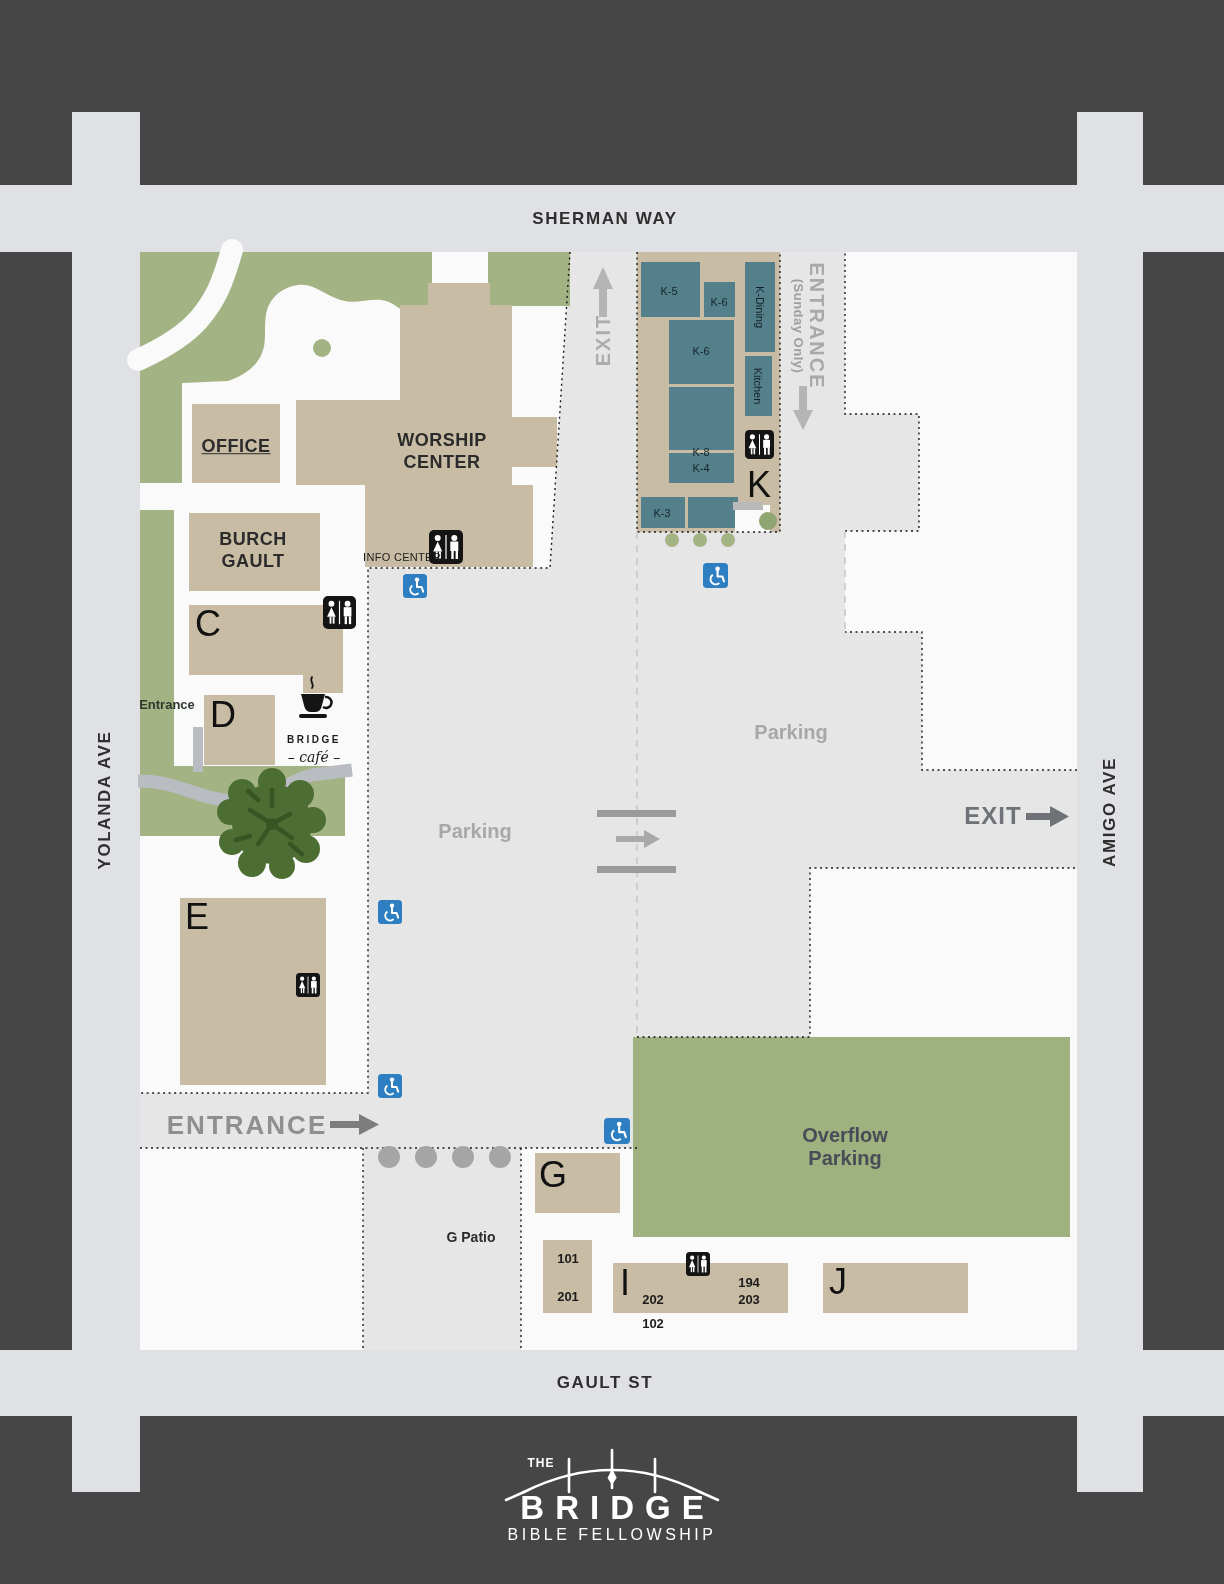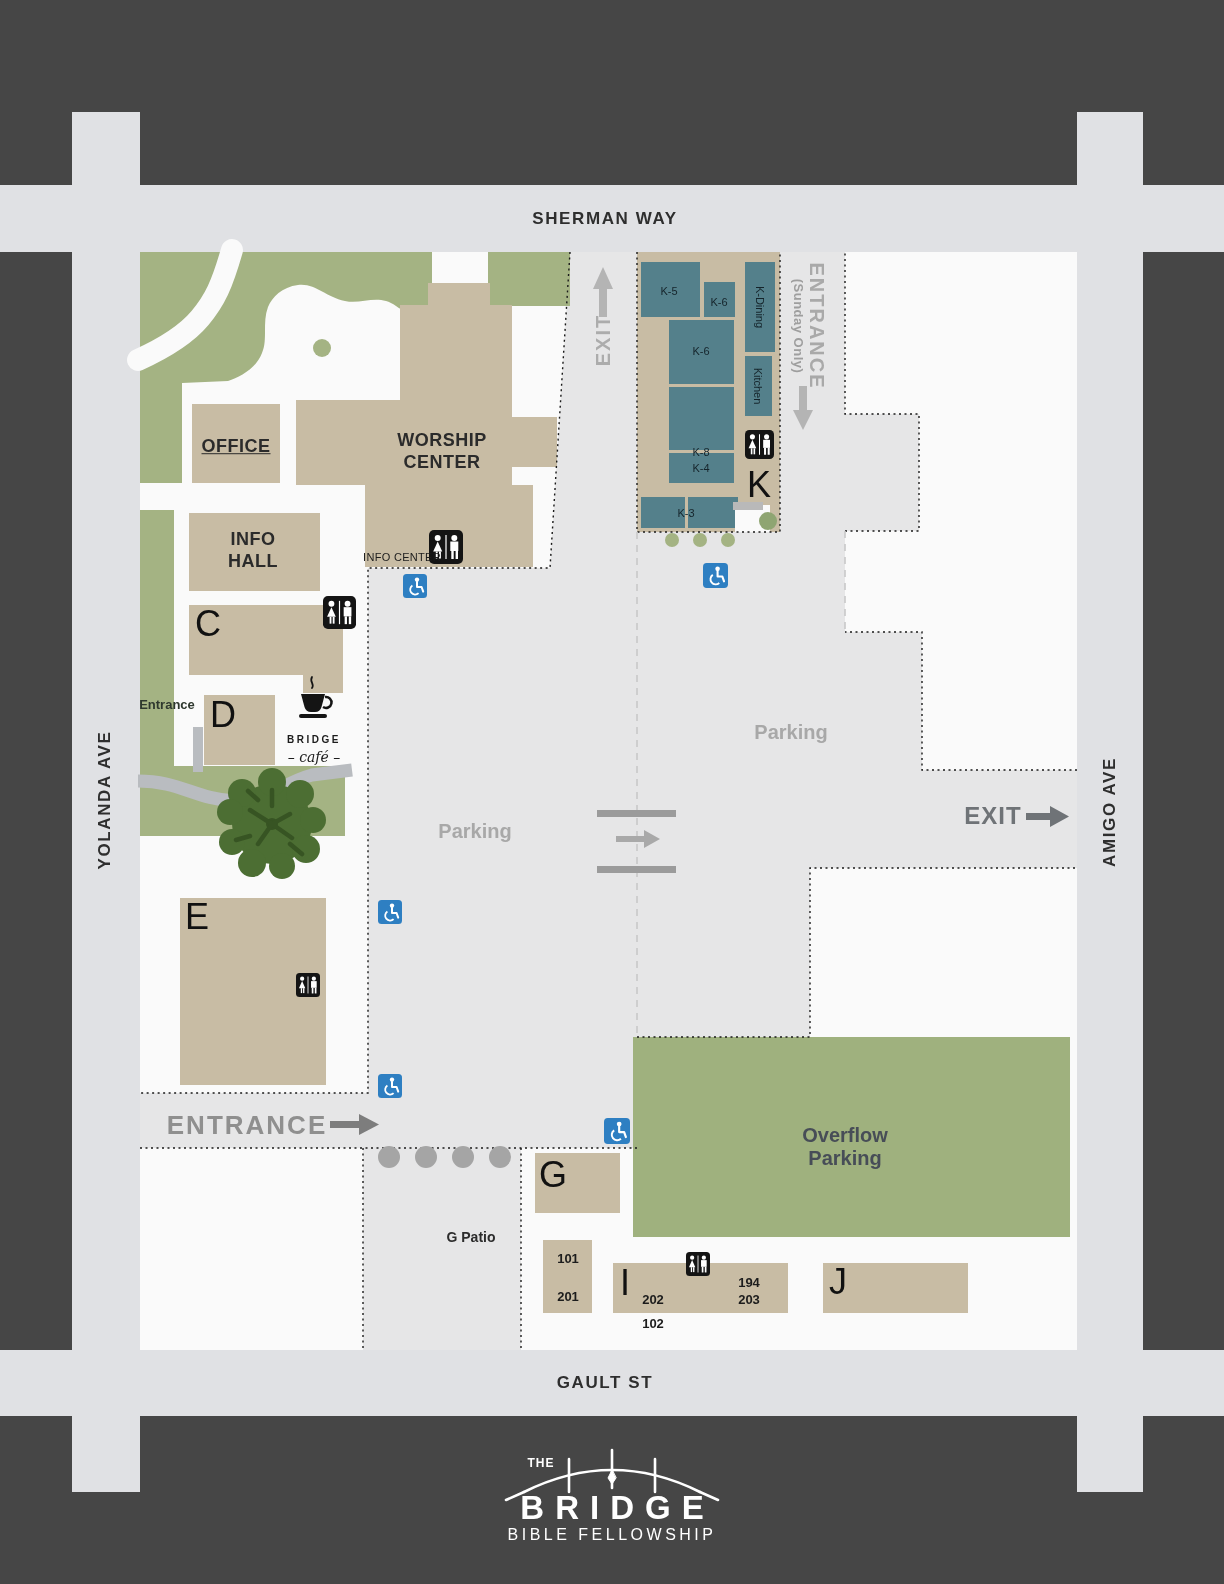--- a/index.html
+++ b/index.html
@@ -231,37 +231,37 @@
 </svg>
 
 
 <div class="lbl street" style="left:605px;top:219px;">SHERMAN WAY</div>
 <div class="lbl street" style="left:605px;top:1383px;">GAULT ST</div>
 <div class="lbl street vert" style="left:105px;top:800px;">YOLANDA AVE</div>
 <div class="lbl street vert" style="left:1110px;top:812px;">AMIGO AVE</div>
 
 <div class="lbl bname" style="left:236px;top:447px;text-decoration:underline;">OFFICE</div>
 <div class="lbl bname" style="left:442px;top:452px;width:120px;">WORSHIP CENTER</div>
-<div class="lbl bname" style="left:253px;top:551px;width:90px;">INFO HALL</div>
+<div class="lbl bname" style="left:253px;top:551px;width:90px;">BURCH GAULT</div>
 <div class="lbl info" style="left:366px;top:557px;">INFO CENTER</div>
 
 <div class="lbl bletter" style="left:208px;top:624px;">C</div>
 <div class="lbl bletter" style="left:223px;top:715px;">D</div>
 <div class="lbl bletter" style="left:197px;top:917px;">E</div>
 <div class="lbl bletter" style="left:553px;top:1175px;">G</div>
 <div class="lbl bletter" style="left:625px;top:1283px;">I</div>
 <div class="lbl bletter" style="left:838px;top:1282px;">J</div>
 <div class="lbl bletter" style="left:759px;top:485px;">K</div>
 
 <div class="lbl kroom" style="left:669px;top:291px;">K-5</div>
 <div class="lbl kroom" style="left:719px;top:302px;">K-6</div>
 <div class="lbl kroom" style="left:701px;top:351px;">K-6</div>
 <div class="lbl kroom" style="left:701px;top:420px;margin-top:32px;">K-8</div>
 <div class="lbl kroom" style="left:701px;top:468px;">K-4</div>
-<div class="lbl kroom" style="left:686px;top:513px;">K-3</div>
+<div class="lbl kroom" style="left:662px;top:513px;">K-3</div>
 <div class="lbl kroom vert" style="left:760px;top:307px;">K-Dining</div>
 <div class="lbl kroom vert" style="left:758px;top:386px;">Kitchen</div>
 
 <div class="lbl num" style="left:568px;top:1259px;">101</div>
 <div class="lbl num" style="left:568px;top:1297px;">201</div>
 <div class="lbl num" style="left:653px;top:1283px;margin-top:41px;">102</div>
 <div class="lbl num" style="left:653px;top:1300px;">202</div>
 <div class="lbl num" style="left:749px;top:1283px;">194</div>
 <div class="lbl num" style="left:749px;top:1300px;">203</div>
 

